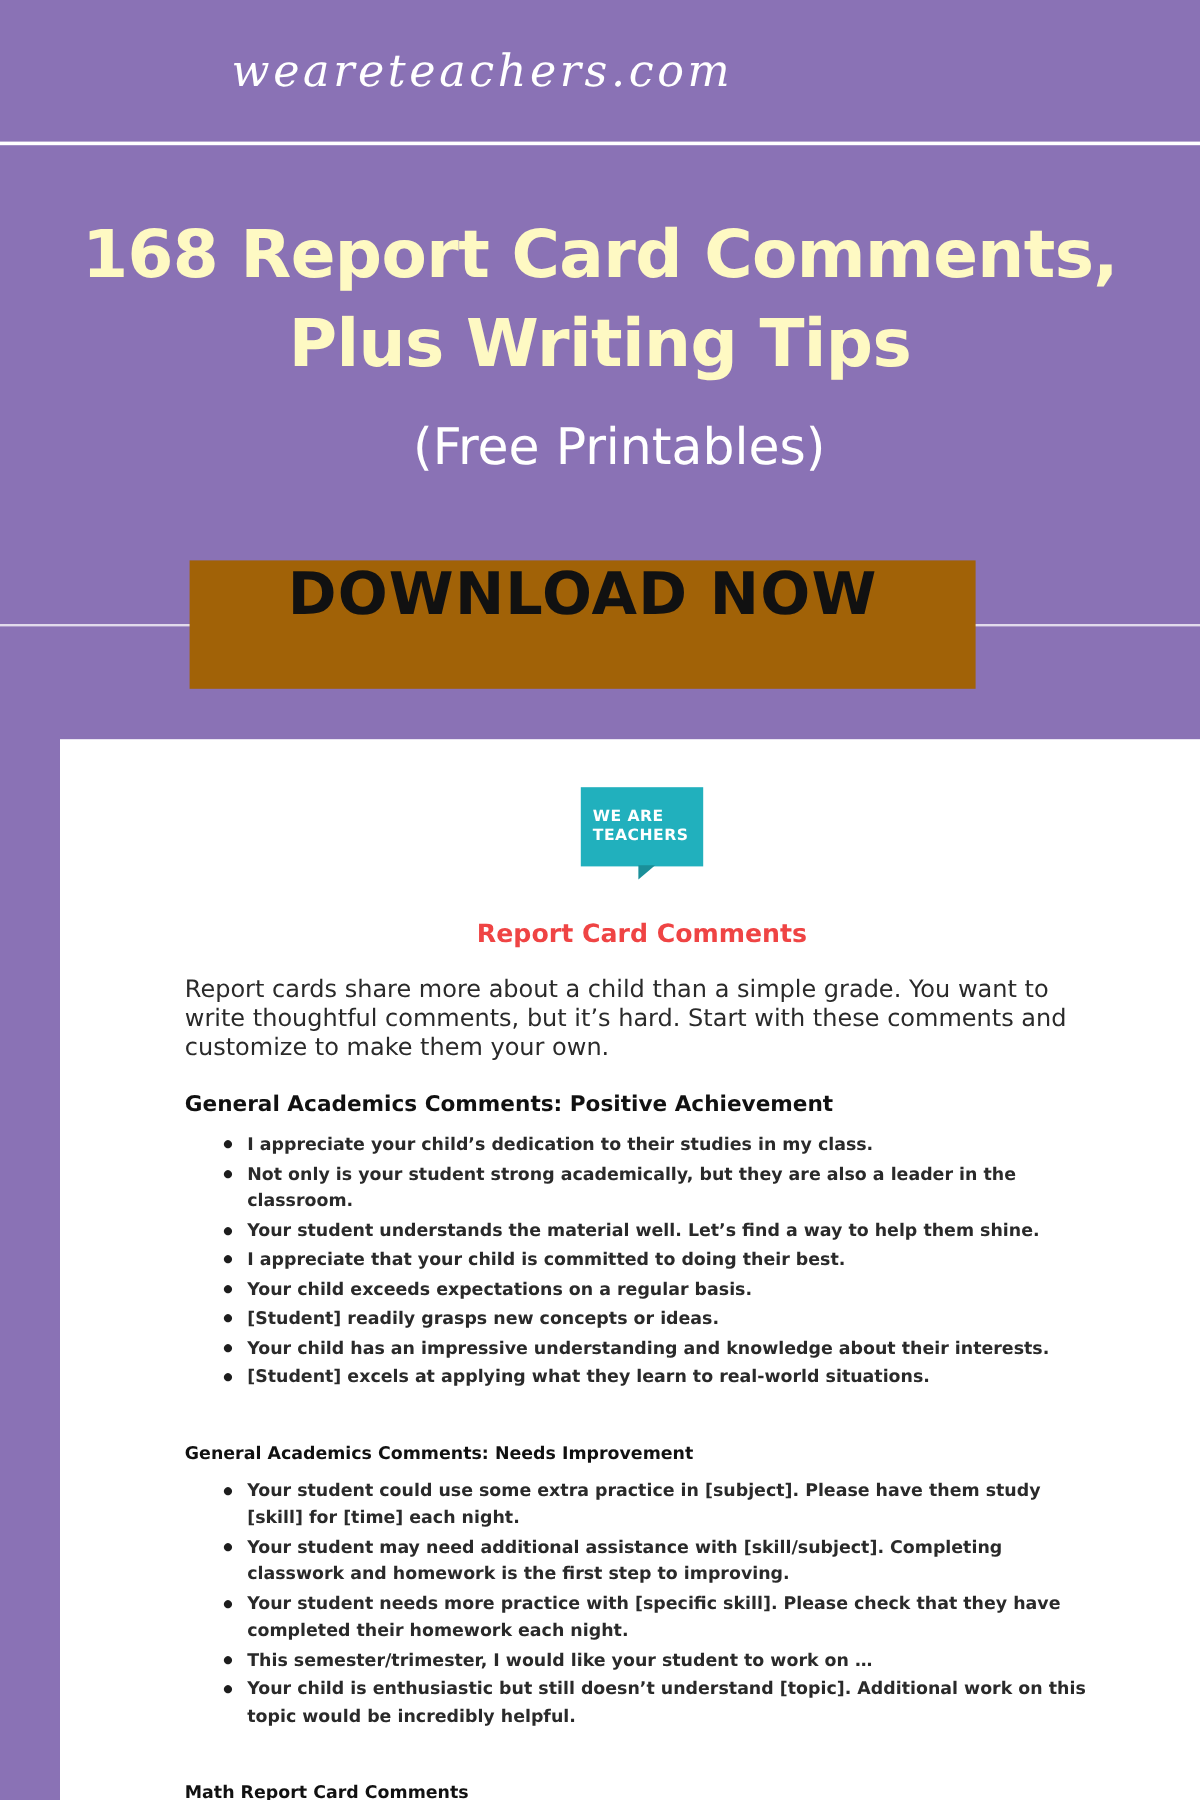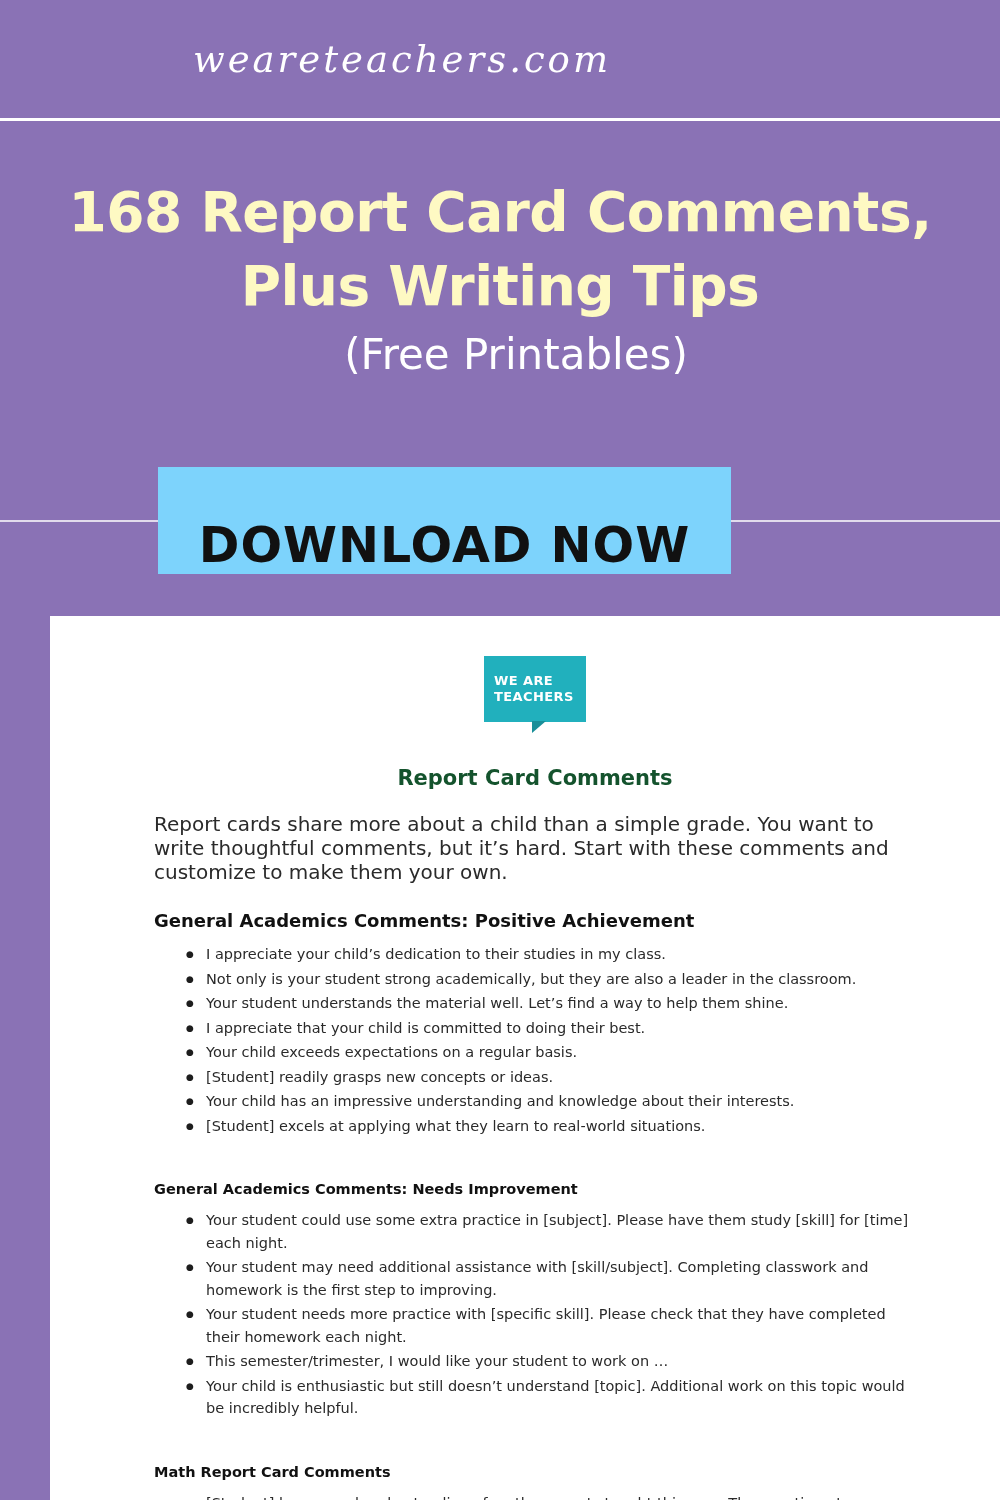--- a/index.html
+++ b/index.html
@@ -62,45 +62,45 @@
     color: #fef9c3;
     font-size: 55px;
     line-height: 74px;
     letter-spacing: -0.5px;
   }
   .subtitle-line {
     font-family: "DejaVu Sans", sans-serif;
     color: #ffffff;
     font-size: 42px;
     line-height: 54px;
-    margin-top: 5px;
+    margin-top: 23px;
     font-weight: 400;
     padding-left: 32px;
   }
 
   
   .cta-rule {
     position: absolute;
     left: 0;
     top: 520px;
     width: 1000px;
     height: 2px;
     background: rgba(255,255,255,0.75);
   }
 
   
   .cta-button {
     position: absolute;
     left: 158px;
     top: 467px;
-    width: 573px;
+    width: 655px;
     height: 107px;
-    background: #7dd3fc;
-    display: flex;
-    align-items: flex-end;
+    background: #a16207;
+    display: flex;
+    align-items: flex-start;
     justify-content: center;
     cursor: pointer;
     border: none;
   }
   .cta-button .cta-label {
     font-family: "DejaVu Sans", sans-serif;
     font-weight: bold;
     font-size: 49px;
     letter-spacing: 1px;
     color: #111111;
@@ -158,21 +158,21 @@
     font-size: 13px;
     letter-spacing: 0.4px;
     line-height: 16px;
   }
 
   .doc-title {
     text-align: center;
     font-weight: bold;
     font-size: 21px;
     margin-bottom: 22px;
-    color: #14532d;
+    color: #ef4444;
   }
   .doc-intro {
     font-size: 20px;
     line-height: 24px;
     color: #2a2a2a;
     margin-bottom: 26px;
   }
   .sec-head {
     font-weight: bold;
     font-size: 18px;
@@ -180,20 +180,21 @@
     color: #111;
   }
   .sec-head.small {
     font-size: 14.5px;
     margin-top: 44px;
   }
   ul.doc-list {
     margin: 0 0 22px 0;
     padding-left: 52px;
     list-style: none;
+    font-weight: bold;
   }
   ul.doc-list li {
     position: relative;
     font-size: 14.5px;
     line-height: 22.5px;
     color: #2a2a2a;
     margin-bottom: 2px;
   }
   ul.doc-list li::before {
     content: "\25CF";

